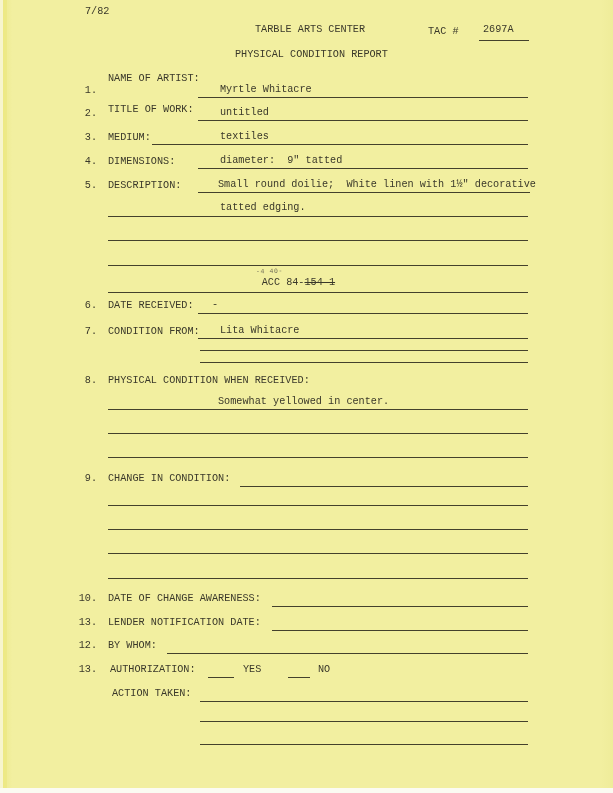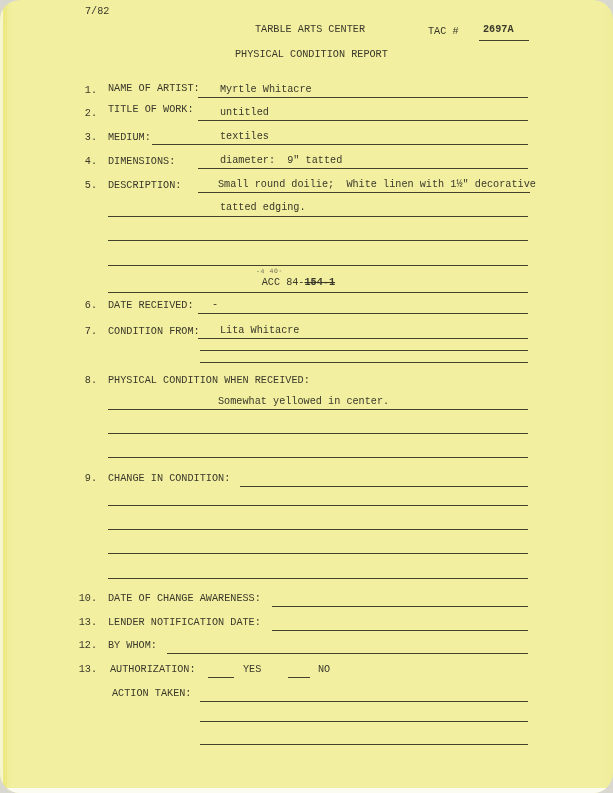--- a/index.html
+++ b/index.html
@@ -4,26 +4,25 @@
 <style>
   html,body{margin:0;padding:0;background:#d8d8d0;}
   .sheet{
     position:relative;
     width:613px;height:793px;
     background:linear-gradient(90deg,#ece987 0%,#f2efa0 2%,#f2efa0 98%,#efec9a 100%);
     font-family:"Liberation Mono","DejaVu Sans Mono",monospace;
     font-size:10.2px;line-height:12px;
     color:#3a382a;
     overflow:hidden;
-    border-radius:20px;
   }
   .t{position:absolute;white-space:pre;}
   .num{width:25px;text-align:right;}
   .ln{position:absolute;height:1px;background:#44412c;}
-  .bold{font-weight:bold;}
+  .bold{font-weight:normal;}
   .strike{text-decoration:line-through;text-decoration-thickness:1.2px;}
   .handnote{
     position:absolute;white-space:pre;
     font-size:6.5px;line-height:7px;color:#73705a;
     letter-spacing:.6px;transform:rotate(-1deg);
   }
   .edge-left{position:absolute;left:0;top:0;width:3px;height:100%;background:#f7f5cd;}
   .edge-left2{position:absolute;left:3px;top:0;width:4px;height:100%;background:#eae677;opacity:.45;}
   .edge-bottom{position:absolute;left:0;bottom:0;width:100%;height:5px;background:#fbfbf2;}
 </style>
@@ -38,21 +37,21 @@
 
   <span class="t" style="left:85px;top:6px">7/82</span>
   <span class="t" style="left:255px;top:24px">TARBLE ARTS CENTER</span>
   <span class="t" style="left:428px;top:26px">TAC #</span>
   <span class="t bold" style="left:483px;top:24px">2697A</span>
   <span class="ln" style="left:479px;top:40px;width:50px"></span>
   <span class="t" style="left:235px;top:49px">PHYSICAL CONDITION REPORT</span>
 
   <div>
     <span class="t num" style="left:72px;top:85px">1.</span>
-    <span class="t" style="left:108px;top:83px">NAME OF ARTIST:</span>
+    <span class="t" style="left:108px;top:73px">NAME OF ARTIST:</span>
     <span class="t" style="left:220px;top:84px">Myrtle Whitacre</span>
     <span class="ln" style="left:198px;top:97px;width:330px"></span>
   </div>
 
   <div>
     <span class="t num" style="left:72px;top:108px">2.</span>
     <span class="t" style="left:108px;top:104px">TITLE OF WORK:</span>
     <span class="t" style="left:220px;top:107px">untitled</span>
     <span class="ln" style="left:198px;top:120px;width:330px"></span>
   </div>

